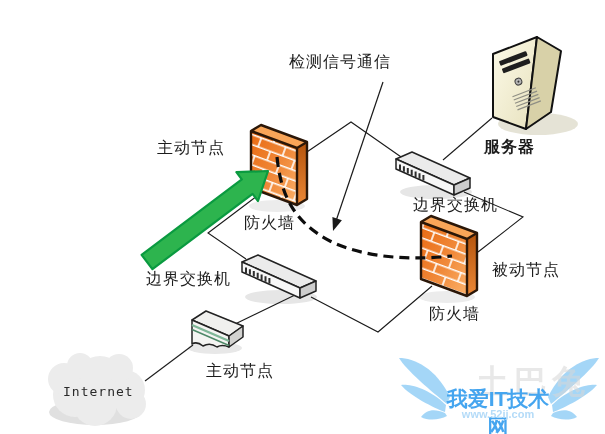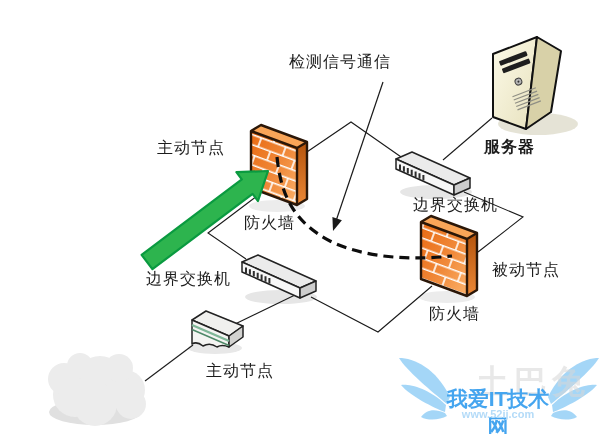--- a/index.html
+++ b/index.html
@@ -154,17 +154,18 @@
 
   <div class="lbl" style="left:289px;top:53px;">检测信号通信</div>
   <div class="lbl" style="left:157px;top:139px;">主动节点</div>
   <div class="lbl" style="left:484px;top:138px;font-weight:bold;">服务器</div>
   <div class="lbl" style="left:413px;top:196px;">边界交换机</div>
   <div class="lbl" style="left:244px;top:214px;">防火墙</div>
   <div class="lbl" style="left:146px;top:270px;">边界交换机</div>
   <div class="lbl" style="left:492px;top:261px;">被动节点</div>
   <div class="lbl" style="left:429px;top:305px;">防火墙</div>
   <div class="lbl" style="left:206px;top:362px;">主动节点</div>
+  <div class="lbl-mono" style="left:63px;top:384px;">Internet</div>
 
   <div class="wm-ghost">土巴兔</div>
   <div class="wm-title">我爱IT技术网</div>
   <div class="wm-url">www.52ij.com</div>
 </div>
 
 </body></html>

